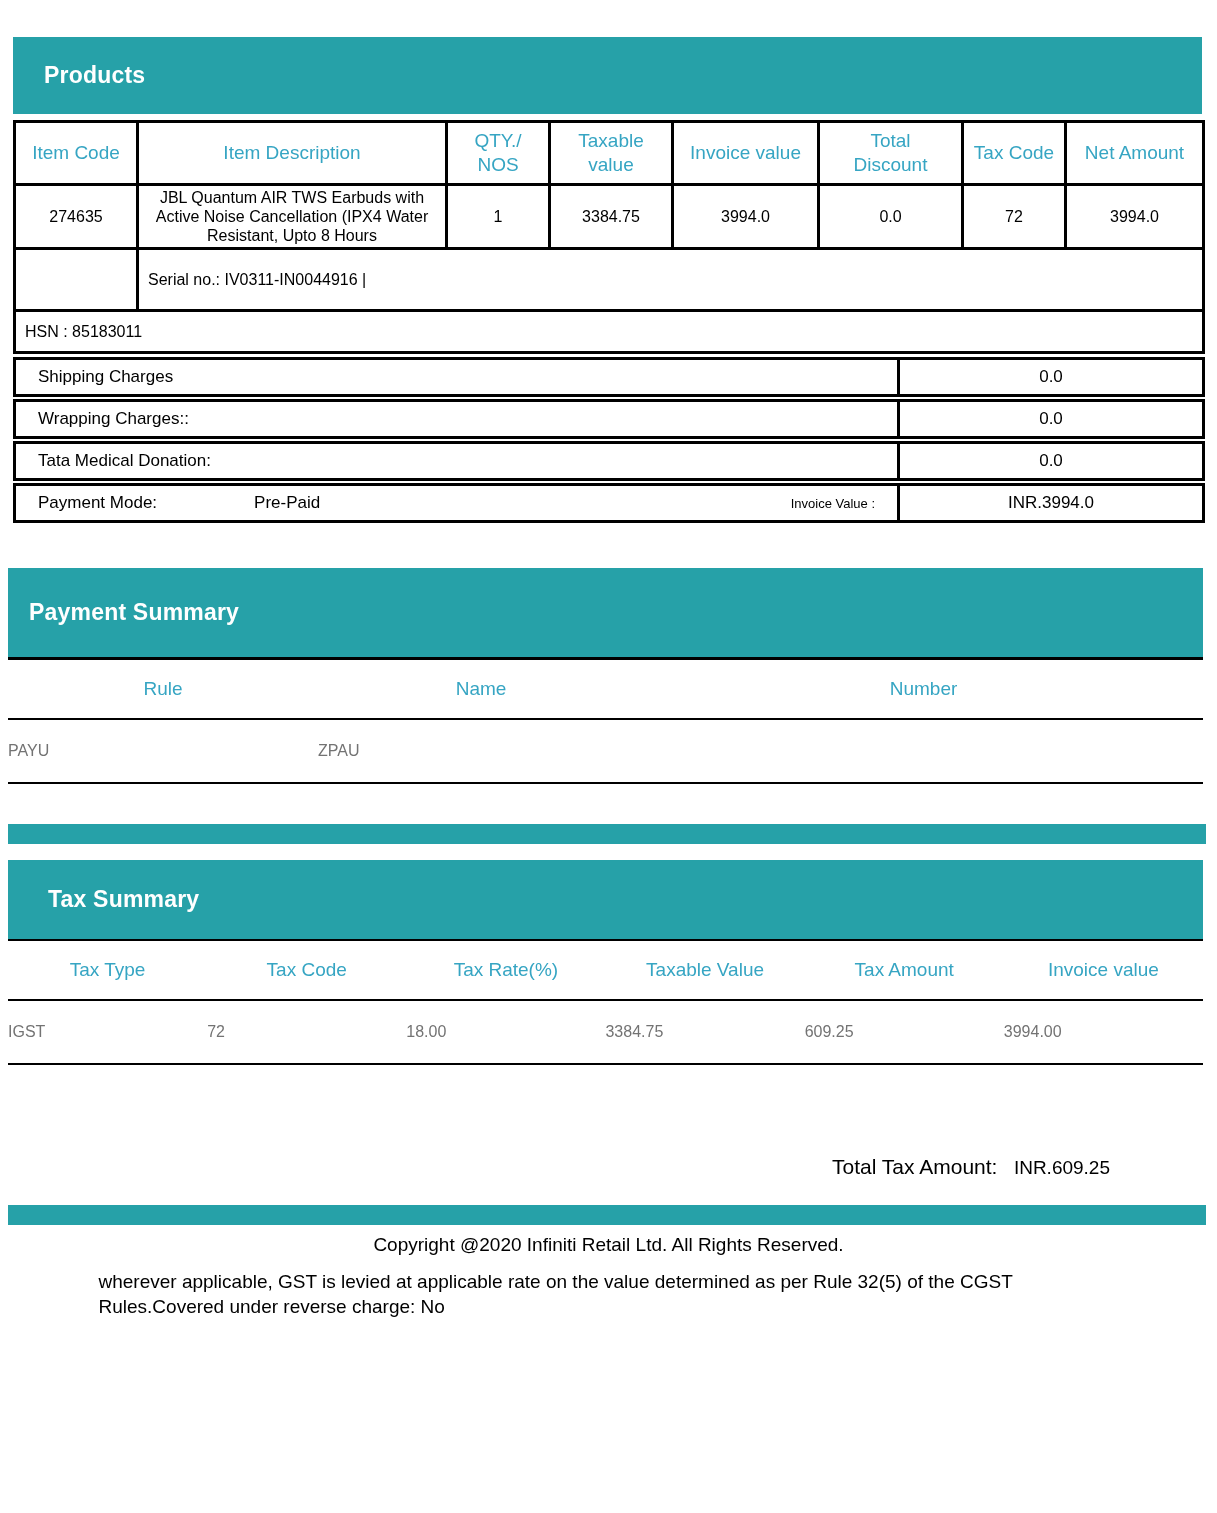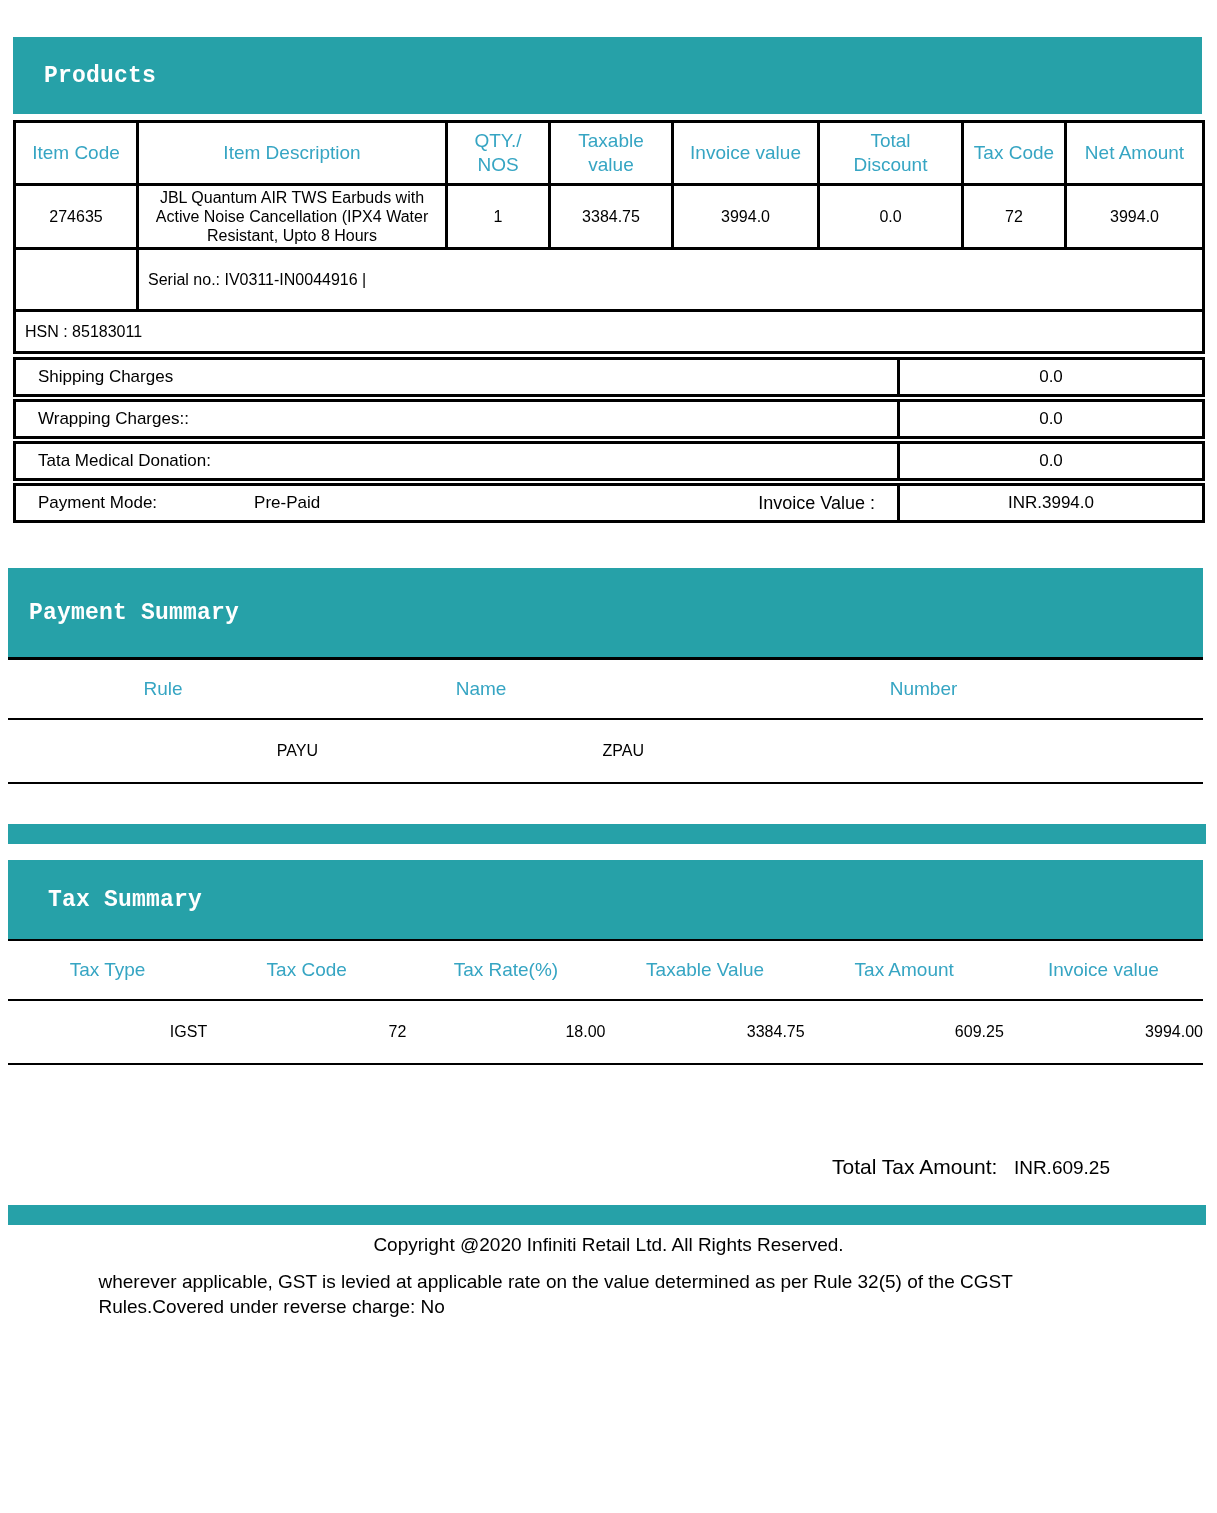--- a/index.html
+++ b/index.html
@@ -1,49 +1,49 @@
 <!DOCTYPE html>
 <html><head>
 <meta charset="utf-8">
 <style>
   * { box-sizing: border-box; }
   body { margin: 0; background: #ffffff; font-family: "Liberation Sans", sans-serif; color: #000; }
   .page { width: 1217px; height: 1513px; background: #fff; overflow: hidden; position: relative; }
 
   
   .bar { background: #26A1A8; display: flex; align-items: center; }
-  .bar-title { color: #ffffff; font-size: 23px; font-weight: bold; letter-spacing: 0.2px; font-family: Liberation Mono, monospace; }
+  .bar-title { color: #ffffff; font-size: 23px; font-weight: bold; letter-spacing: 0.2px; }
 
   .products-bar { margin: 37px 0 6px 13px; width: 1189px; height: 77px; padding-left: 31px; }
 
   
   .products-table { margin-left: 13px; width: 1189px; border-collapse: collapse; table-layout: fixed; }
   .products-table th, .products-table td { border: 3px solid #000; padding: 2px 4px; }
   .products-table th { color: #36A5C3; font-weight: normal; font-size: 19px; text-align: center; white-space: pre-line; height: 63px; line-height: 24px; }
   .products-table td { font-size: 16px; text-align: center; }
   .row-data td { height: 57px; }
   td.desc-cell { font-size: 16px; line-height: 19px; padding: 2px 6px; }
   td.serial-empty { height: 62px; }
   td.serial-cell { text-align: left; padding-left: 9px; font-size: 16px; }
   td.hsn-cell { height: 42px; text-align: left; padding-left: 9px; font-size: 16px; }
 
   
   .charge-row { margin: 2px 0 0 13px; width: 1192px; height: 40px; border: 3px solid #000; display: flex; }
   .charge-row.first { margin-top: 3px; }
   .charge-left { width: 884px; display: flex; align-items: center; padding-left: 22px; border-right: 3px solid #000; font-size: 17px; }
   .charge-right { flex: 1; display: flex; align-items: center; justify-content: center; font-size: 17px; }
   .pay-mode-value { margin-left: 97px; }
-  .invoice-value-label { margin-left: auto; padding-right: 22px; font-size: 18px; }
+  .invoice-value-label { margin-left: auto; padding-right: 22px; font-size: 13px; }
 
   
   .ps-bar { margin: 45px 0 0 8px; width: 1195px; height: 92px; padding-left: 21px; border-bottom: 3px solid #000; }
   .sum-header-row { margin-left: 8px; width: 1195px; height: 60px; display: flex; align-items: center; border-bottom: 2px solid #000; }
   .sum-data-row { margin-left: 8px; width: 1195px; height: 64px; display: flex; align-items: center; border-bottom: 2px solid #000; }
   .sum-header-row .cell { color: #36A5C3; font-size: 19px; text-align: center; }
-  .sum-data-row .cell { color: #000000; font-size: 16px; text-align: right; }
+  .sum-data-row .cell { color: #737373; font-size: 16px; text-align: left; }
   .ps-c1 { width: 310px; } .ps-c2 { width: 326px; } .ps-c3 { flex: 1; }
 
   
   .thin-bar { margin-left: 8px; width: 1198px; height: 20px; background: #26A1A8; }
   .thin-bar.mid { margin-top: 40px; }
   .thin-bar.bottom { margin-top: 26px; }
 
   
   .ts-bar { margin: 16px 0 0 8px; width: 1195px; height: 81px; padding-left: 40px; border-bottom: 2px solid #000; }
   .ts-c { width: 16.6667%; }

